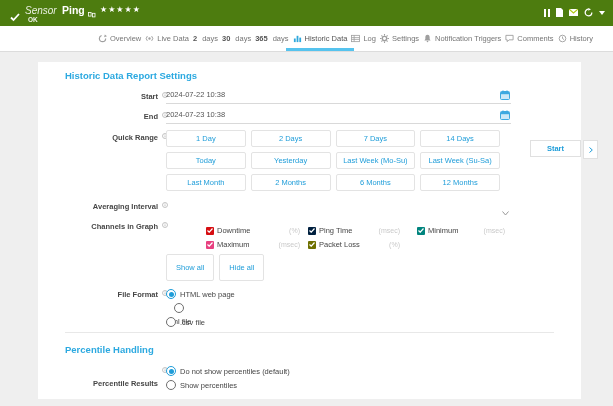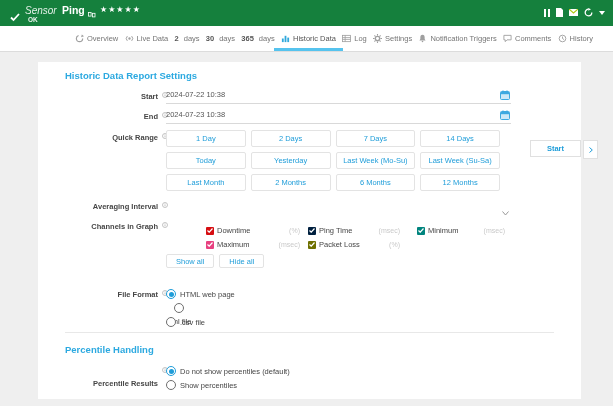--- a/index.html
+++ b/index.html
@@ -12,21 +12,21 @@
   .tb-prefix{position:absolute;left:25px;top:5px;font-size:10px;font-style:italic;color:rgba(255,255,255,.88);}
   .tb-title{position:absolute;left:62px;top:4px;font-size:10.5px;font-weight:bold;color:#fff;}
   .tb-flags{position:absolute;left:88px;top:4px;}
   .tb-stars{position:absolute;left:100px;top:5px;font-size:8px;letter-spacing:1px;color:#fff;}
   .tb-status{position:absolute;left:28px;top:16px;font-size:6.5px;font-weight:bold;color:rgba(255,255,255,.92);}
   .tb-actions{position:absolute;right:8px;top:8px;display:flex;gap:6px;align-items:center;}
   .tb-actions span{display:inline-flex;cursor:pointer;}
 
   
   .tabbar{position:absolute;left:0;top:26px;width:613px;height:25px;background:#fff;border-bottom:1px solid #dcdcdc;}
-  .tabrow{position:absolute;left:75px;right:20px;top:0;height:25px;display:flex;justify-content:space-between;align-items:center;}
+  .tabrow{position:absolute;left:98px;right:20px;top:0;height:25px;display:flex;justify-content:space-between;align-items:center;}
   .tab{position:relative;height:25px;display:inline-flex;align-items:center;gap:3px;
        font-size:7.5px;color:#757575;white-space:nowrap;cursor:pointer;}
   .ticon{width:9px;height:9px;color:#9f9f9f;flex:none;}
   .tab-num{font-weight:bold;color:#555;margin-right:2px;}
   .tab.active{color:#555;}
   .tab.active .ticon{color:#2fa8dc;}
   .tab-underline{position:absolute;left:-7px;right:-7px;bottom:0;height:3px;background:#55c3ee;}
 
   
   .panel{position:absolute;left:38px;top:62px;width:543px;height:337px;background:#fff;}
@@ -39,41 +39,41 @@
   .qgrid{position:absolute;left:128px;top:68px;width:334px;display:grid;
          grid-template-columns:repeat(4,1fr);gap:5px;}
   .btn{height:17px;border:1px solid #e3e3e3;border-radius:2px;background:#fff;color:#1f9dd9;
        font-size:7.5px;display:flex;align-items:center;justify-content:center;cursor:pointer;
        font-family:"Liberation Sans",sans-serif;white-space:nowrap;}
   .selchev{position:absolute;left:464px;top:140px;}
   .chan{position:absolute;display:flex;align-items:center;gap:3px;font-size:7.5px;color:#454545;cursor:pointer;margin-left:40px;}
   .cbx{width:8px;height:8px;border-radius:1px;display:flex;align-items:center;justify-content:center;flex:none;}
   .cunit{margin-left:auto;color:#c9c9c9;font-size:7px;}
   .sbtns{position:absolute;left:128px;top:192px;display:flex;gap:5px;}
-  .sbtn{height:14px;padding:0 9px;}
+  .sbtn{height:27px;padding:0 9px;}
   .ropt{position:absolute;display:flex;align-items:center;gap:4px;font-size:7.5px;color:#454545;cursor:pointer;}
   .radio{width:8px;height:8px;border:1.2px solid #6e6e6e;border-radius:50%;background:#fff;position:relative;flex:none;}
   .radio.sel{border-color:#1f9dd9;}
   .radio.sel::after{content:"";position:absolute;left:1.5px;top:1.5px;right:1.5px;bottom:1.5px;
                     background:#1f9dd9;border-radius:50%;}
   .divider{position:absolute;left:27px;top:270px;width:489px;height:1px;background:#e8e8e8;}
 
   
   .startwrap{position:absolute;left:530px;top:140px;display:flex;gap:2px;}
   .start-main{width:51px;height:17px;border:1px solid #e0e0e0;background:#fff;color:#1f9dd9;
               font-size:7.5px;font-weight:bold;display:flex;align-items:center;justify-content:center;cursor:pointer;}
   .start-arrow{width:13px;height:17px;border:1px solid #e0e0e0;background:#fff;
                display:flex;align-items:center;justify-content:center;cursor:pointer;}
 </style>
 </head>
 <body>
 
 <div class="stage">
 
-  <div class="topbar" style="background: #15803d;">
+  <div class="topbar" style="background: #4d7c0f;">
     <span class="tb-check">
       <svg width="10" height="9" viewBox="0 0 10 9">
           <path d="M1 4.5 L3.5 7 L9 1" stroke="#fff" stroke-width="1.8" fill="none"></path>
         </svg>
     </span>
     <span class="tb-prefix">Sensor</span>
     <span class="tb-title">Ping</span>
     <span class="tb-flags">
       <svg width="8" height="6" viewBox="0 0 8 6">
           <rect x="0.5" y="0.5" width="2.6" height="3.6" fill="none" stroke="#fff" stroke-width="0.8"></rect>

